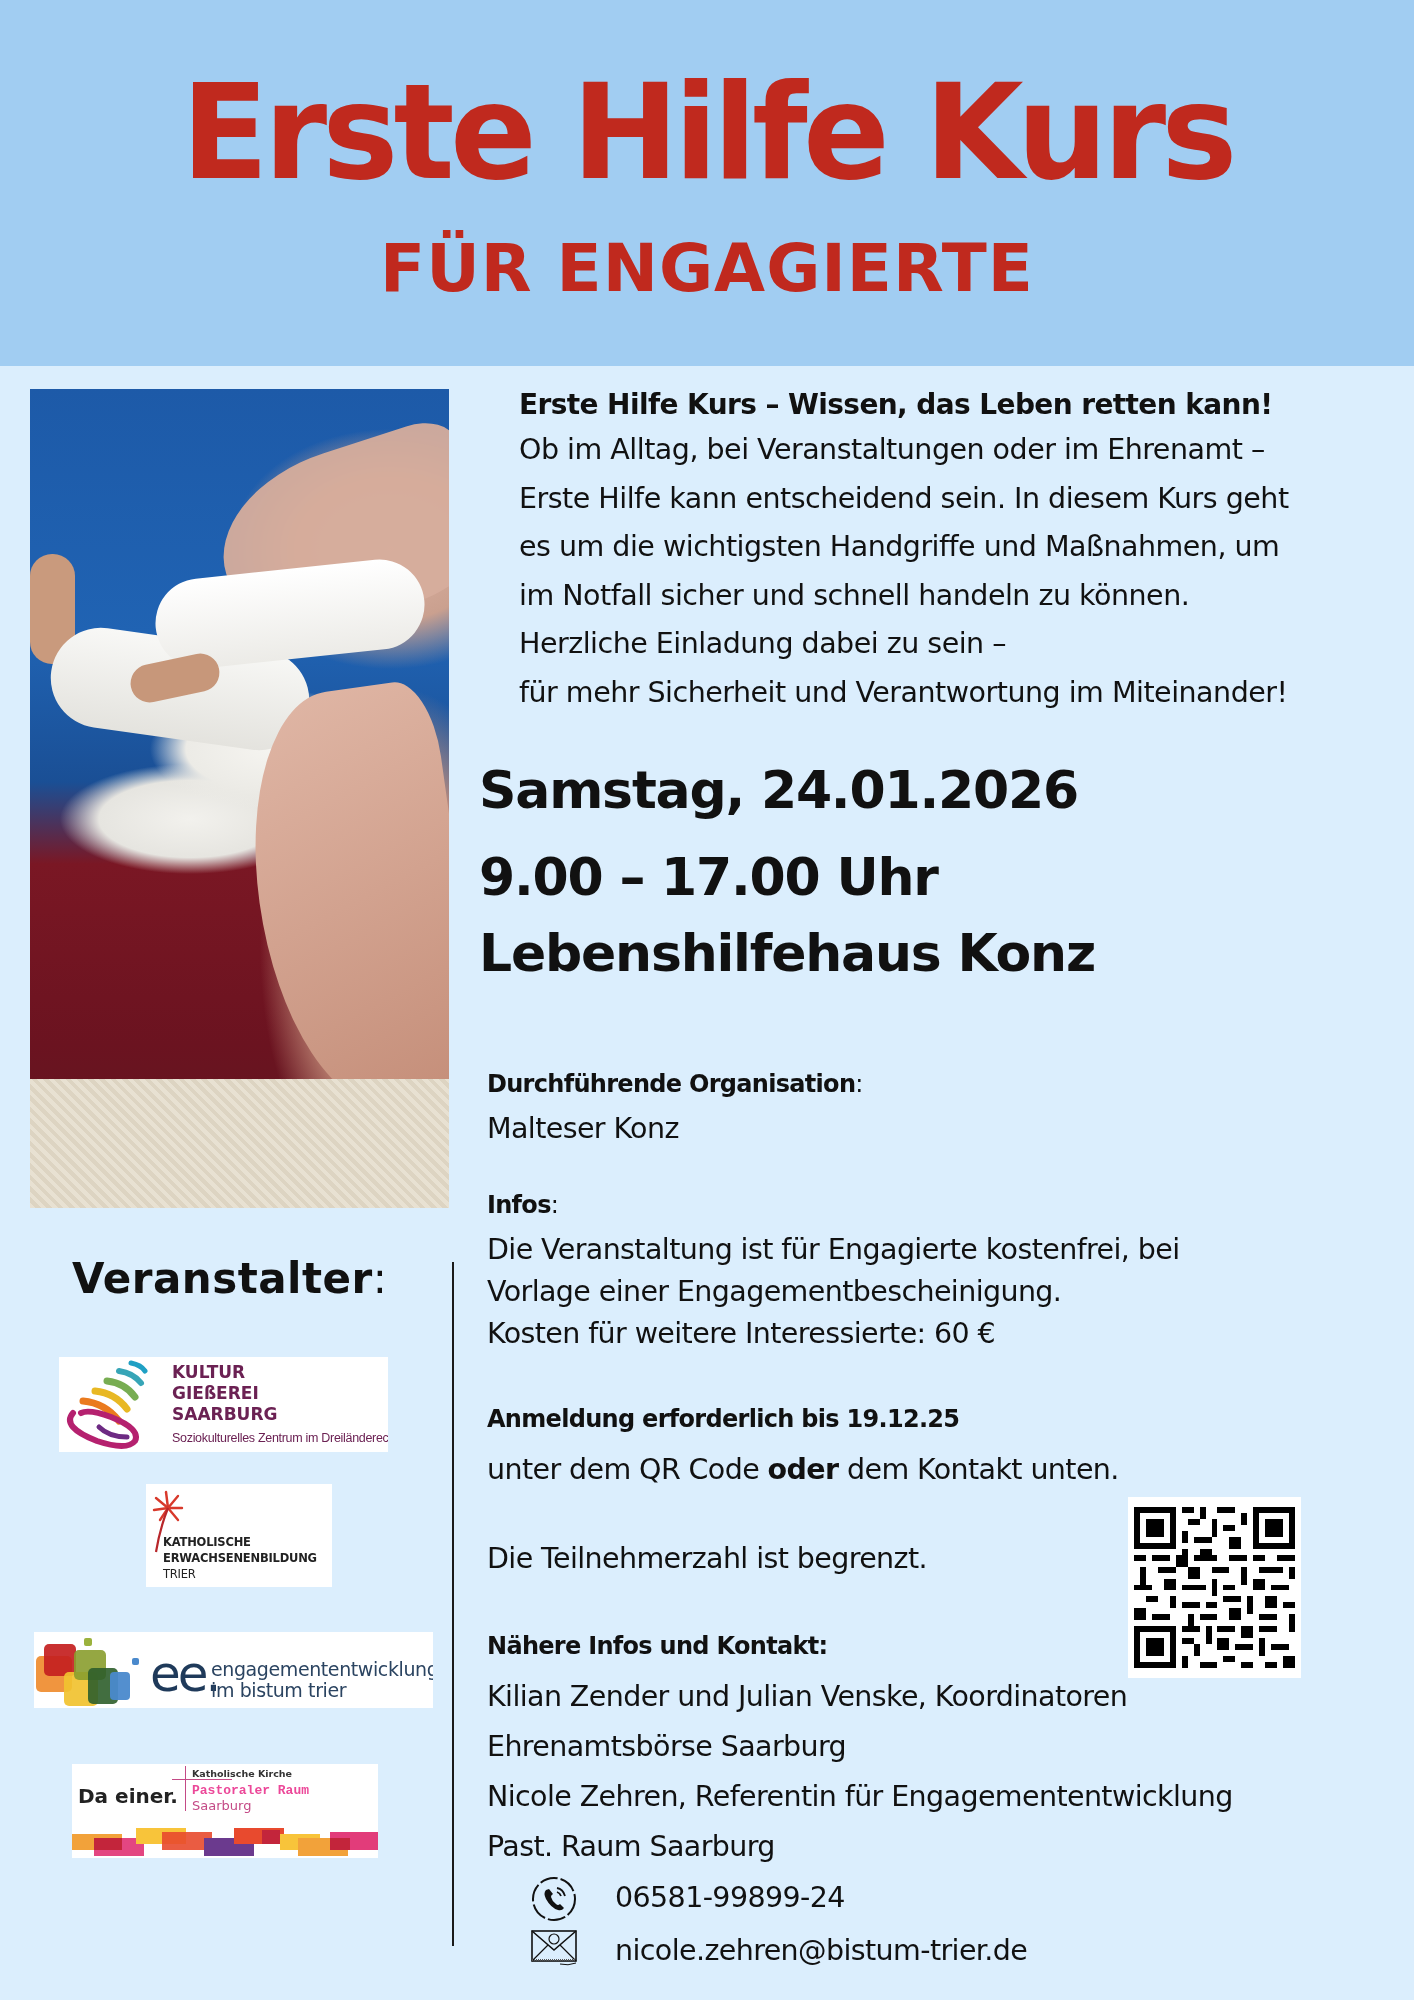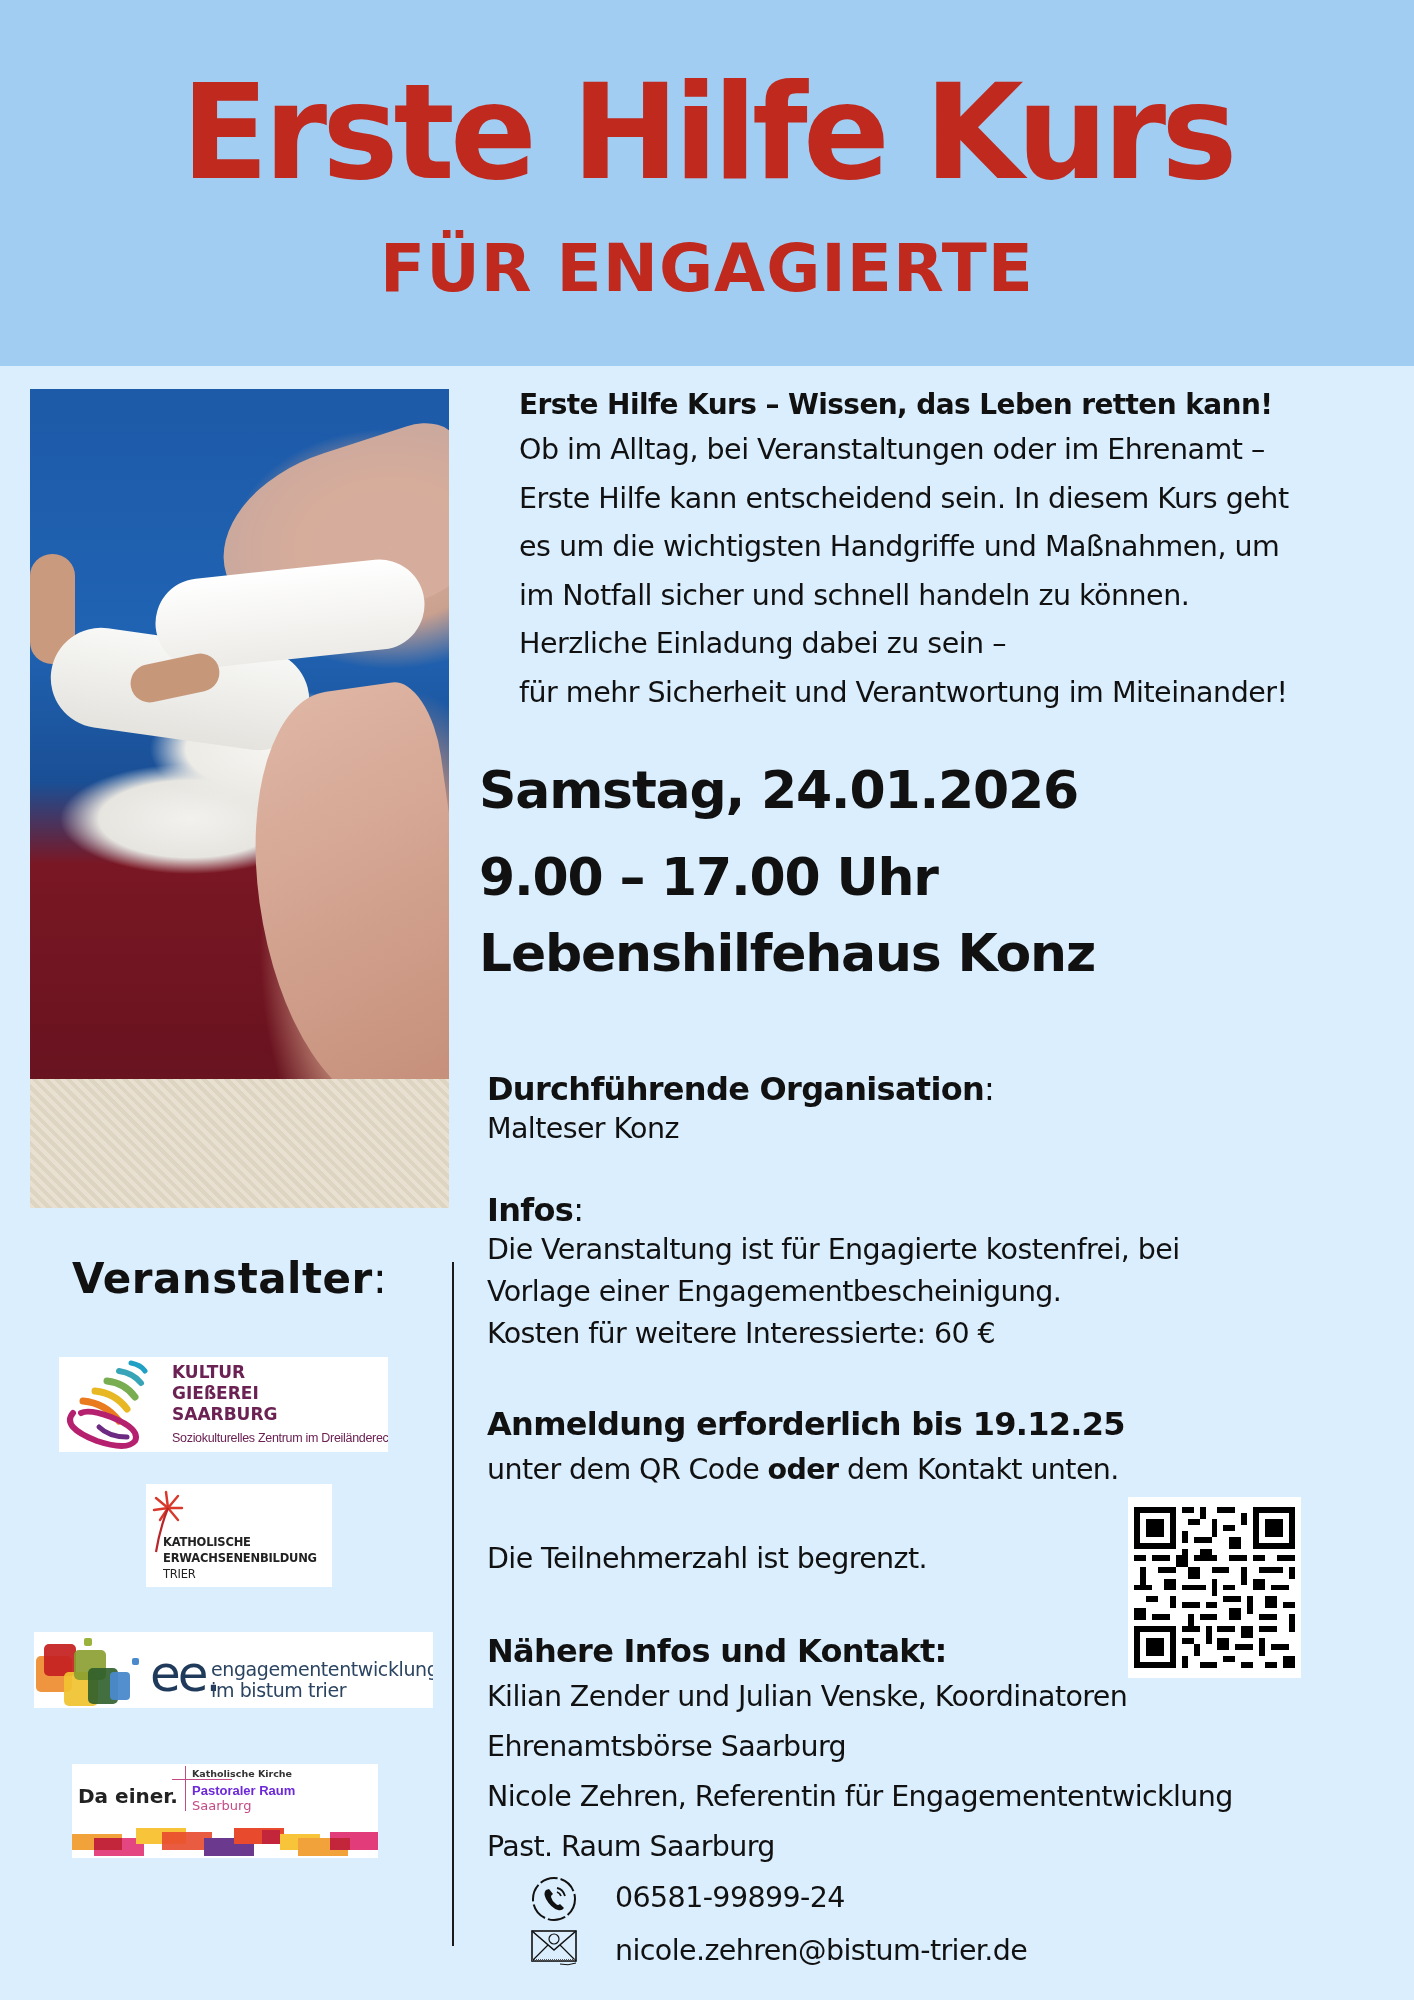--- a/index.html
+++ b/index.html
@@ -96,21 +96,21 @@
   .event { position: absolute; left: 479px; top: 760px; }
   .event .big {
     font-family: "DejaVu Sans", sans-serif; font-weight: bold;
     font-size: 52px; letter-spacing: -1.2px; white-space: nowrap;
     position: absolute; left: 0;
   }
 
   .details { position: absolute; left: 487px; top: 1070px; width: 900px; }
   .details .h {
     font-family: "DejaVu Sans", sans-serif; font-weight: bold;
-    font-size: 32px; letter-spacing: -0.7px; white-space: nowrap;
+    font-size: 24px; letter-spacing: -0.7px; white-space: nowrap;
     position: absolute; left: 0;
   }
   .details .t {
     font-family: "DejaVu Sans", sans-serif;
     font-size: 28.5px; letter-spacing: -0.6px; white-space: nowrap;
     position: absolute; left: 0;
   }
   .details .t b { font-weight: bold; }
   .colon { font-weight: normal; }
 
@@ -168,21 +168,21 @@
     font-size: 20px; color: #222; white-space: nowrap;
   }
   .logo-dasein .vline { position: absolute; left: 113px; top: 2px; width: 1px; height: 45px; background: #c44a86; }
   .logo-dasein .hline { position: absolute; left: 100px; top: 15px; width: 60px; height: 1px; background: #c44a86; }
   .logo-dasein .k1 {
     position: absolute; left: 120px; top: 4px;
     font-family: "DejaVu Sans", sans-serif; font-size: 9.5px; font-weight: bold; color: #333; white-space: nowrap;
   }
   .logo-dasein .k2 {
     position: absolute; left: 120px; top: 19px;
-    font-family: Liberation Sans, sans-serif; font-size: 13px; font-weight: bold; color: #6d28d9; white-space: nowrap;
+    font-family: Liberation Mono, monospace; font-size: 13px; font-weight: bold; color: #ec4899; white-space: nowrap;
   }
   .logo-dasein .k3 {
     position: absolute; left: 120px; top: 34px;
     font-family: "DejaVu Sans", sans-serif; font-size: 13px; color: #c44a86; white-space: nowrap;
   }
   .logo-dasein .blocks { position: absolute; left: 0; top: 62px; width: 306px; height: 30px; }
 
   
   .qr {
     position: absolute; left: 1128px; top: 1497px; width: 173px; height: 181px;

